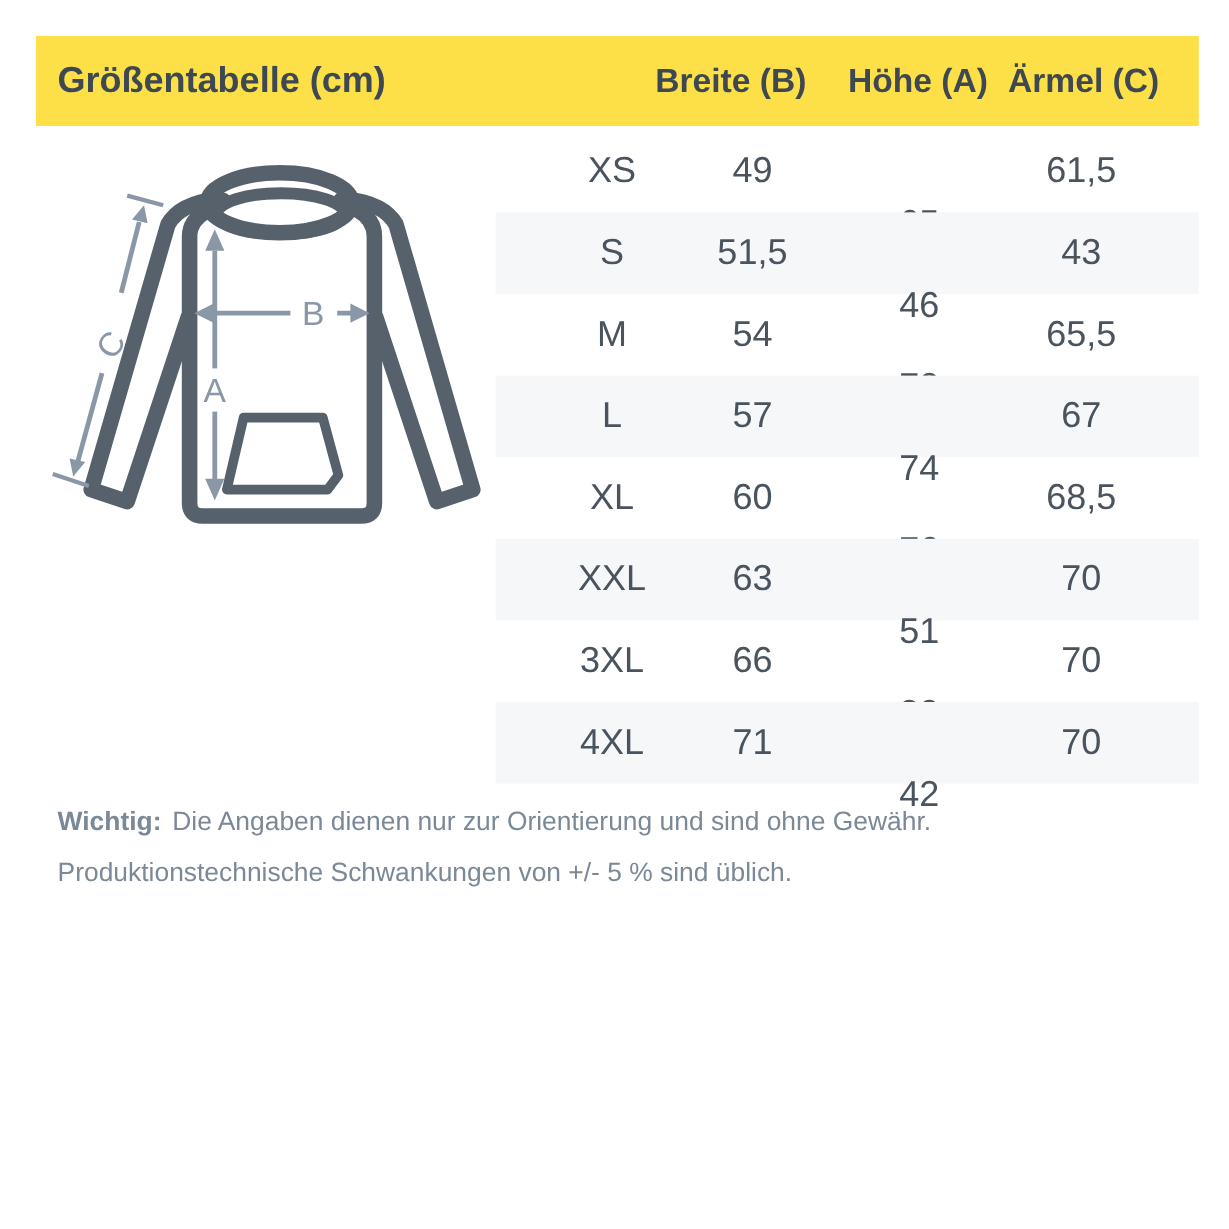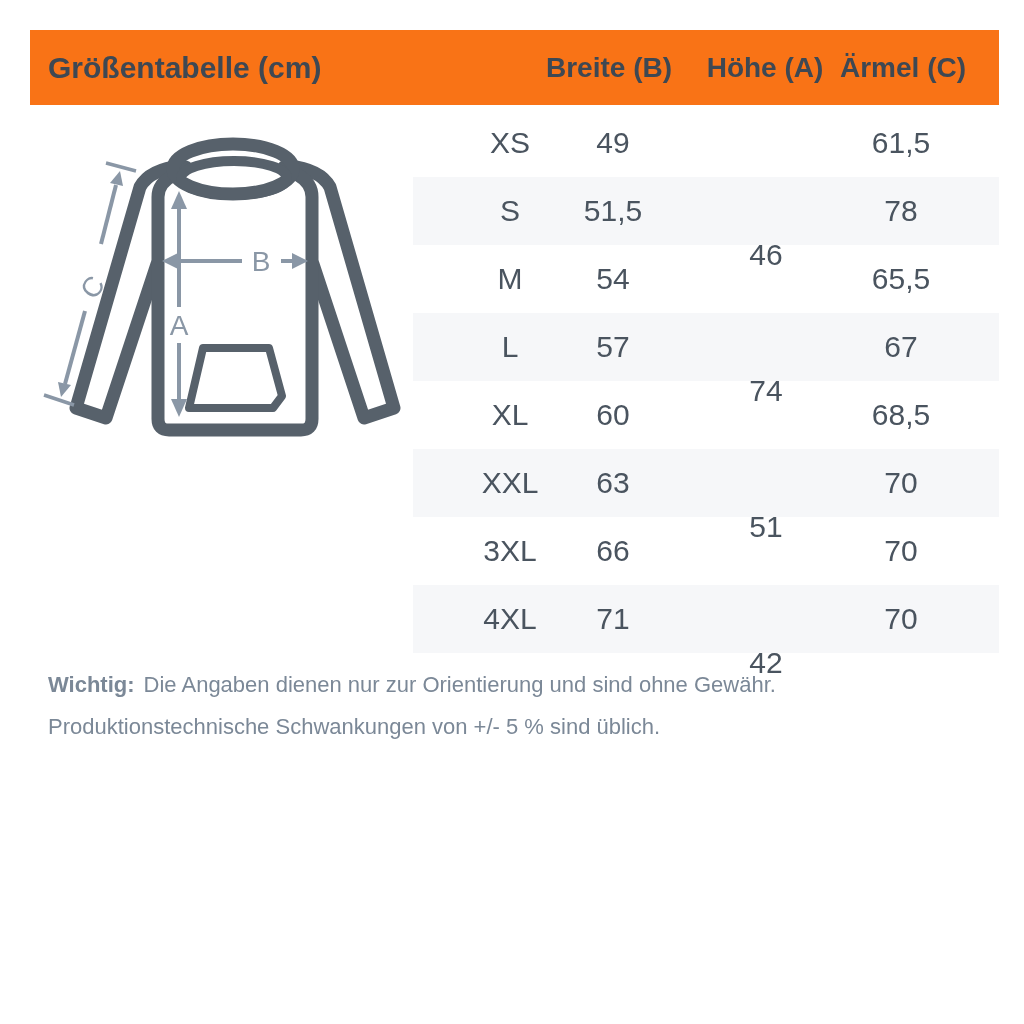--- a/index.html
+++ b/index.html
@@ -1,33 +1,33 @@
 <!DOCTYPE html>
 <html><head>
 <meta charset="utf-8">
 <style>
   html,body{margin:0;padding:0;background:#ffffff;}
   .page{position:relative;width:1024px;height:1024px;background:#ffffff;
         font-family:"Liberation Sans",sans-serif;overflow:hidden;}
 
   
-  .band{position:absolute;left:30px;top:30px;width:969px;height:75px;background:#f97316;}
+  .band{position:absolute;left:30px;top:30px;width:969px;height:75px;background:#fde047;}
   .title{position:absolute;left:18px;top:0;height:75px;line-height:75px;
          font-size:30px;font-weight:bold;color:#3e4853;white-space:nowrap;}
   .colhead{position:absolute;top:0;height:75px;line-height:75px;font-size:28px;
            font-weight:bold;color:#3e4853;transform:translateX(-50%);white-space:nowrap;}
   .ch1{left:579px;} .ch2{left:735px;} .ch3{left:873px;}
 
   
   .table{position:absolute;left:413px;top:109px;width:586px;}
   .row{position:relative;height:68px;}
   .row.striped{background:#f6f7f9;}
   .cell{position:absolute;top:50%;transform:translate(-50%,-50%);
         font-size:30px;color:#4a545f;white-space:nowrap;}
-  .c1{left:97px;} .c2{left:200px;} .c3{left:353px;margin-top:44px;} .c4{left:488px;}
+  .c1{left:97px;} .c2{left:214px;} .c3{left:353px;margin-top:44px;} .c4{left:488px;}
 
   
   .hoodie{position:absolute;left:40px;top:125px;}
   .outline{fill:none;stroke:#57616b;stroke-width:13;stroke-linejoin:round;stroke-linecap:round;}
   .outline.thin{stroke-width:10;}
   .pocket{fill:none;stroke:#57616b;stroke-width:8;stroke-linejoin:round;}
   .dim{stroke:#8a97a6;stroke-width:4;fill:none;}
   .dim-head{fill:#8a97a6;stroke:none;}
   .dim-label{fill:#8a97a6;font-size:28px;font-family:"Liberation Sans",sans-serif;}
   .tick{stroke:#8a97a6;stroke-width:3.5;}
@@ -93,21 +93,21 @@
     <div class="row">
       <span class="cell c1">XS</span>
       <span class="cell c2">49</span>
       <span class="cell c3">65</span>
       <span class="cell c4">61,5</span>
     </div>
     <div class="row striped">
       <span class="cell c1">S</span>
       <span class="cell c2">51,5</span>
       <span class="cell c3">46</span>
-      <span class="cell c4">78</span>
+      <span class="cell c4">43</span>
     </div>
     <div class="row">
       <span class="cell c1">M</span>
       <span class="cell c2">54</span>
       <span class="cell c3">72</span>
       <span class="cell c4">65,5</span>
     </div>
     <div class="row striped">
       <span class="cell c1">L</span>
       <span class="cell c2">57</span>

